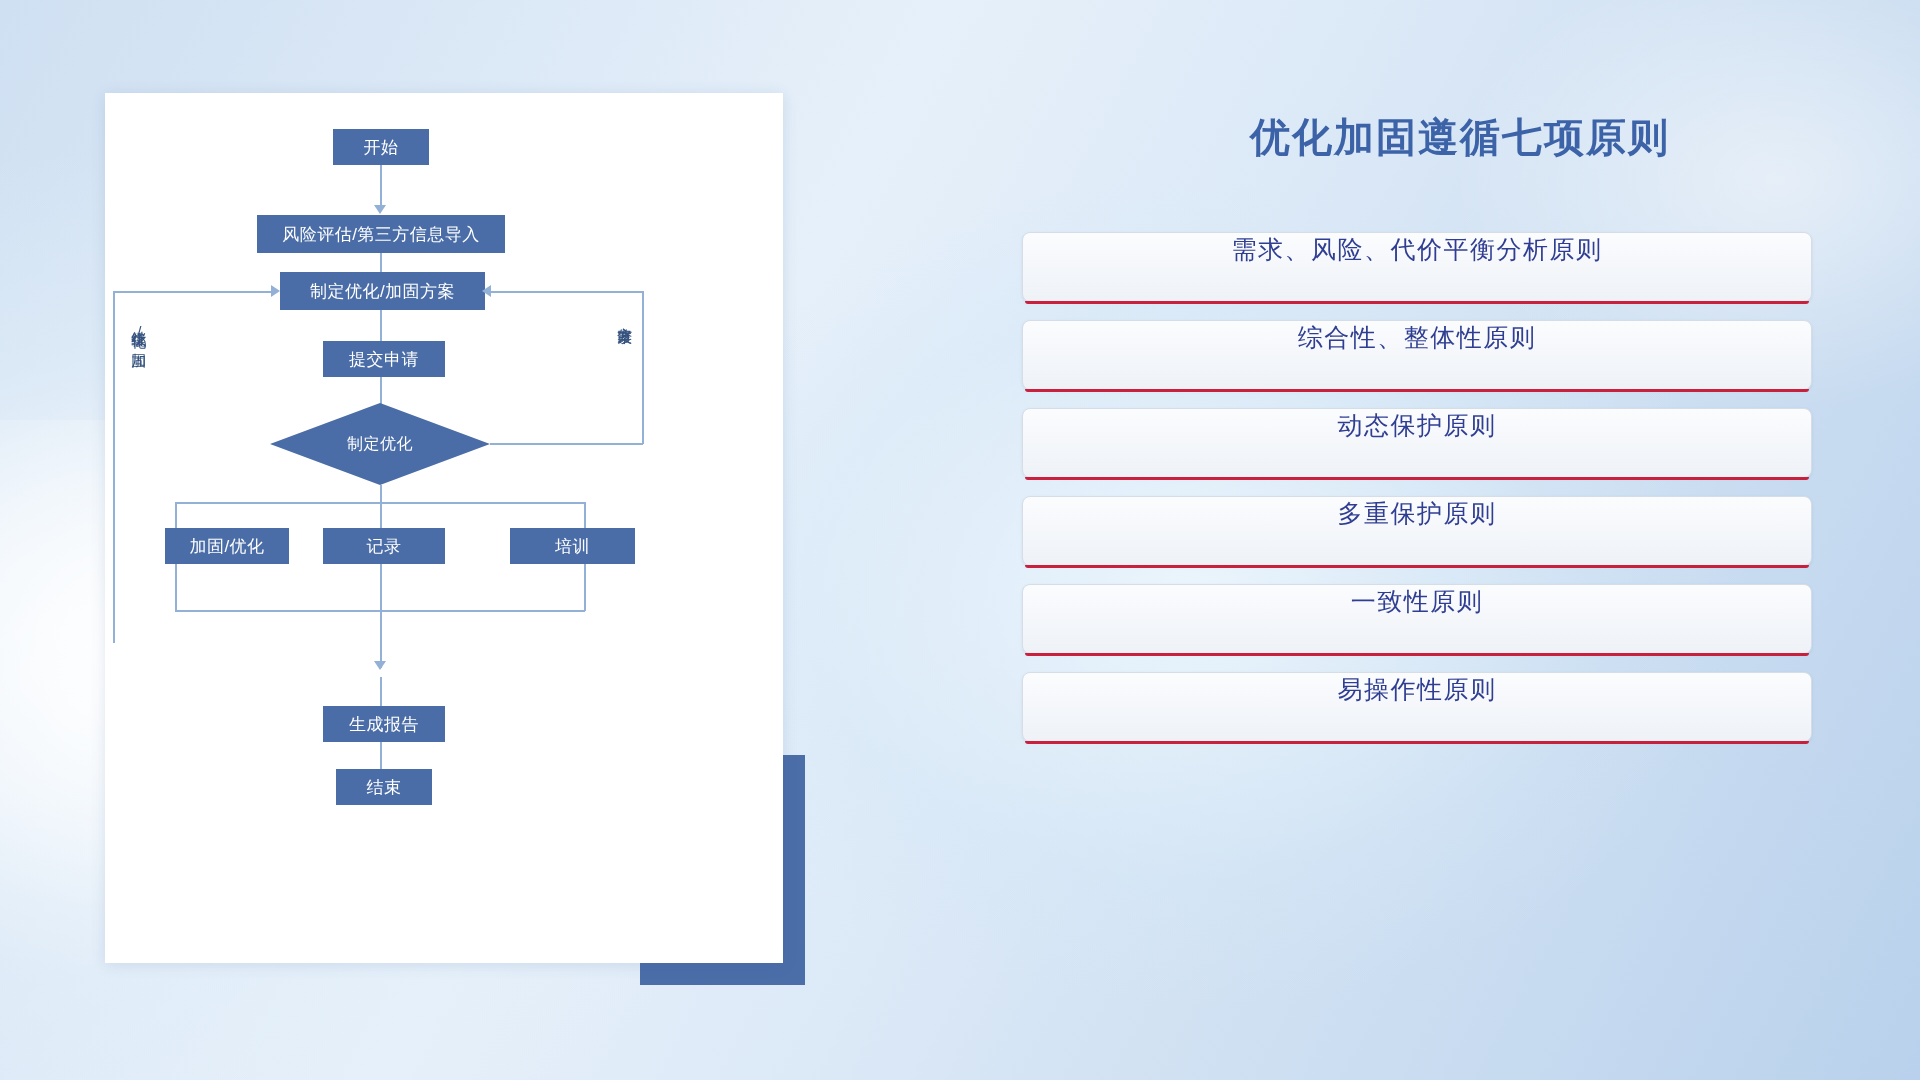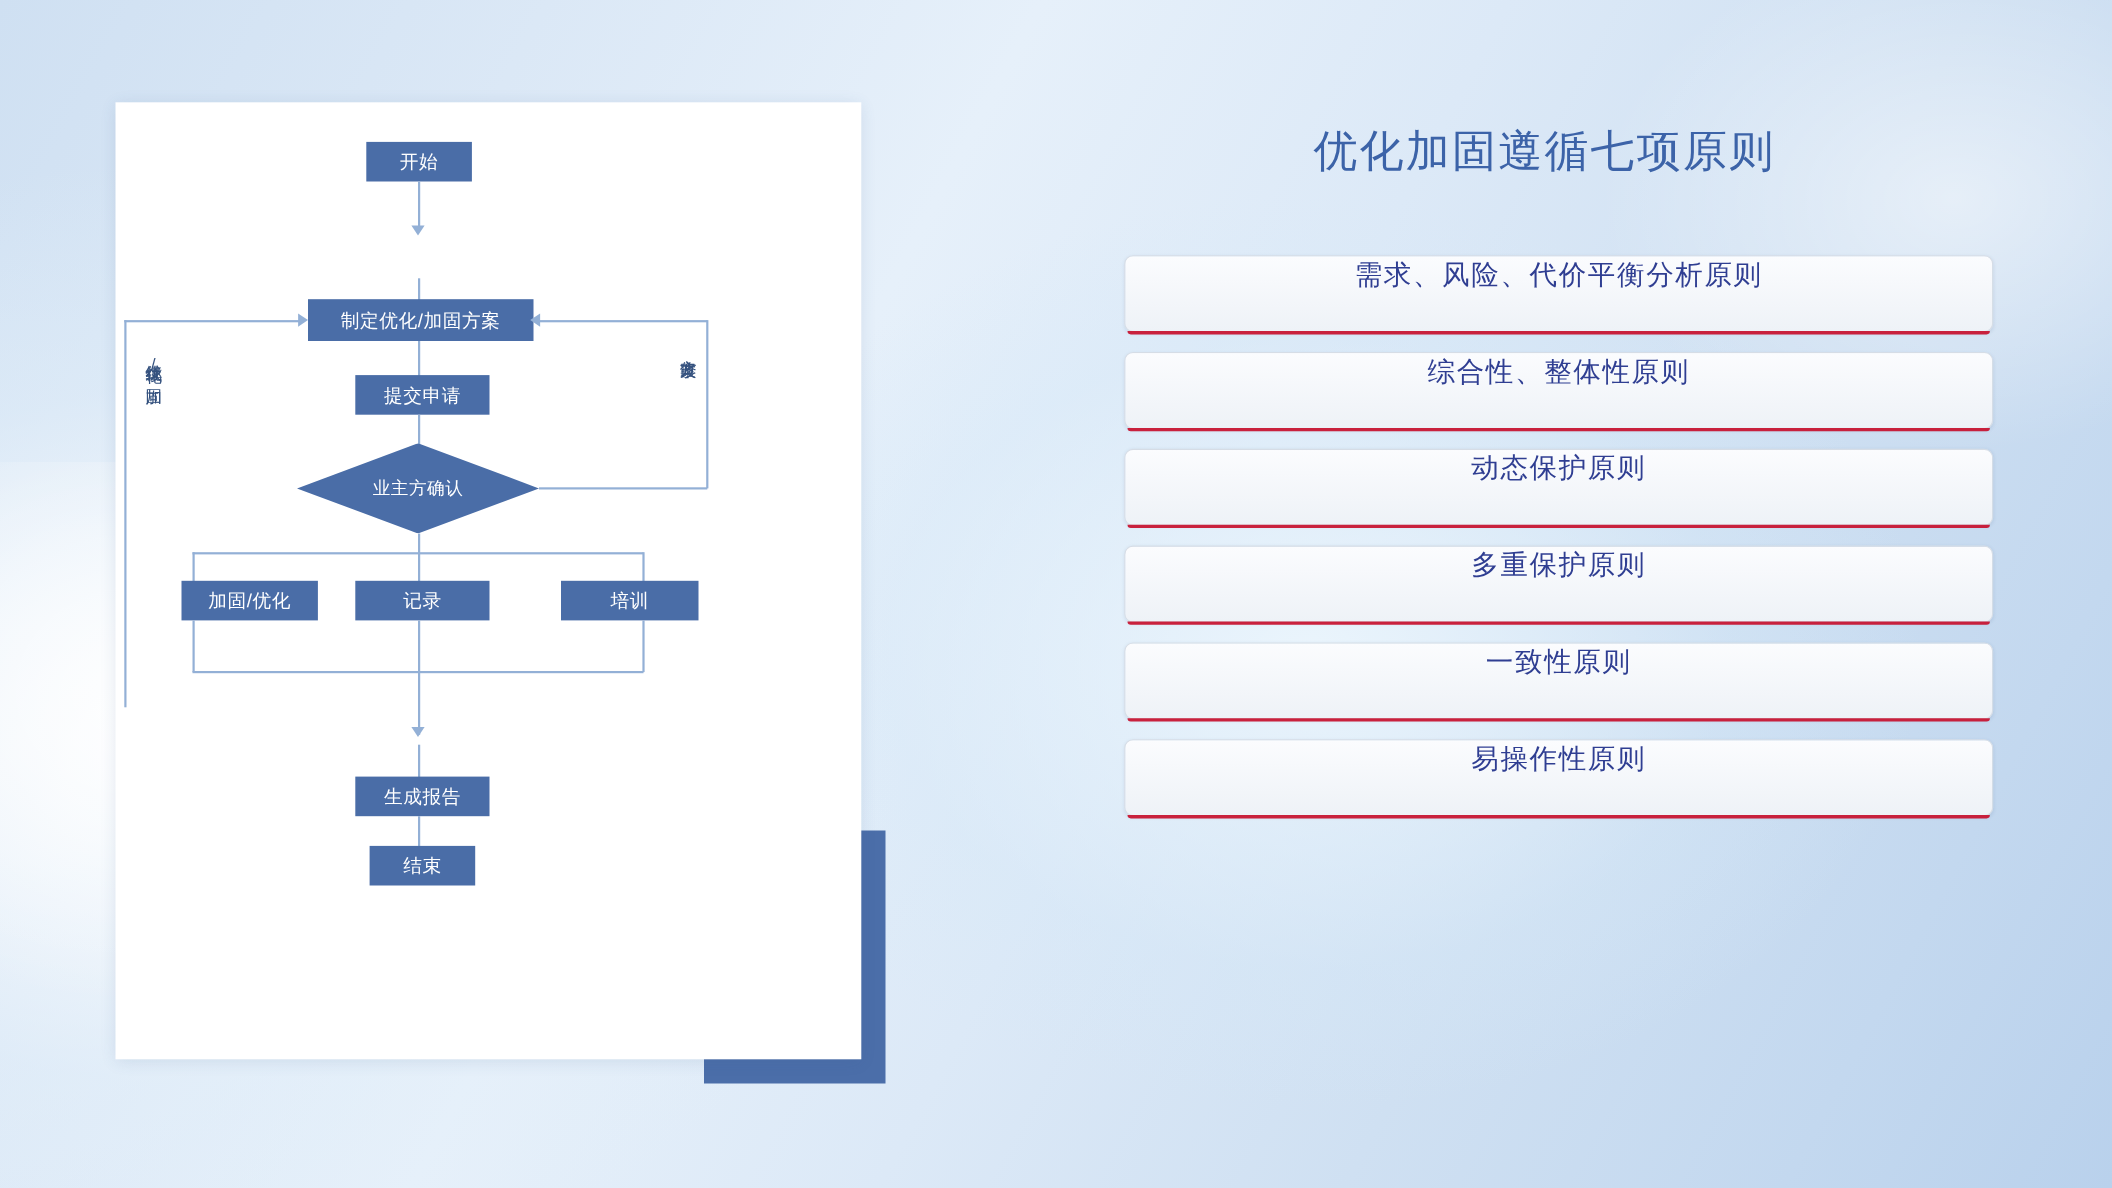--- a/index.html
+++ b/index.html
@@ -102,25 +102,25 @@
     text-orientation: upright;
     color: #34517e;
     font-size: 15px;
     line-height: 1.05;
     letter-spacing: 1px;
   }
 
   
   .right-title {
     position: absolute;
-    left: 964px; top: 110px;
+    left: 1020px; top: 110px;
     width: 880px;
     text-align: center;
     font-size: 40px;
-    font-weight: normal;
+    font-weight: bold;
     color: #3c63a8;
     letter-spacing: 2px;
   }
   .plist {
     position: absolute;
     left: 1022px; top: 232px;
     width: 790px;
   }
   .pitem {
     position: relative;
@@ -158,41 +158,44 @@
   <div class="flow-card">
     <div class="flow-inner">
 
       <div class="node" style="left:228px; top:36px; width:96px; height:36px;">
         <span>开始</span>
       </div>
 
       <div class="vline" style="left:275px; top:72px; height:45px;"></div>
       <div class="arrowdown" style="left:269px; top:112px;"></div>
 
+      <div class="node" style="left:152px; top:122px; width:248px; height:38px;">
+        <span>风险评估/第三方信息导入</span>
+      </div>
 
       <div class="vline" style="left:275px; top:160px; height:40px;"></div>
       <div class="arrowdown" style="left:269px; top:192px;"></div>
 
       <div class="node" style="left:175px; top:179px; width:205px; height:38px;">
         <span>制定优化/加固方案</span>
       </div>
 
       <div class="vline" style="left:275px; top:217px; height:42px;"></div>
       <div class="arrowdown" style="left:269px; top:252px;"></div>
 
       <div class="node" style="left:218px; top:248px; width:122px; height:36px;align-items:center;">
         <span>提交申请</span>
       </div>
 
       <div class="vline" style="left:275px; top:284px; height:52px;"></div>
       <div class="arrowdown" style="left:269px; top:328px;"></div>
 
       <div class="diamond-wrap" style="left:165px; top:310px; width:220px; height:82px;">
         <div class="diamond"></div>
-        <div class="diamond-label">业主方确认</div>
+        <div class="diamond-label">制定优化</div>
       </div>
 
       <div class="hline" style="left:385px; top:350px; width:153px;"></div>
       <div class="vline" style="left:537px; top:198px; height:153px;"></div>
       <div class="hline" style="left:382px; top:198px; width:156px;"></div>
       <div class="arrowleft" style="left:377px; top:192px;"></div>
       <div class="vlabel" style="left:512px; top:222px;">方案修改</div>
 
       <div class="vline" style="left:8px; top:198px; height:352px;"></div>
       <div class="hline" style="left:8px; top:198px; width:160px;"></div>

